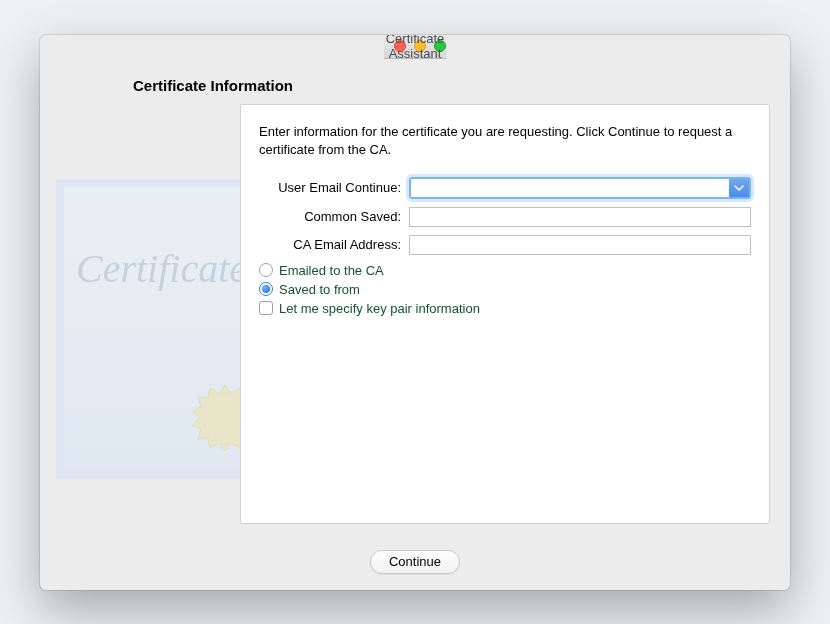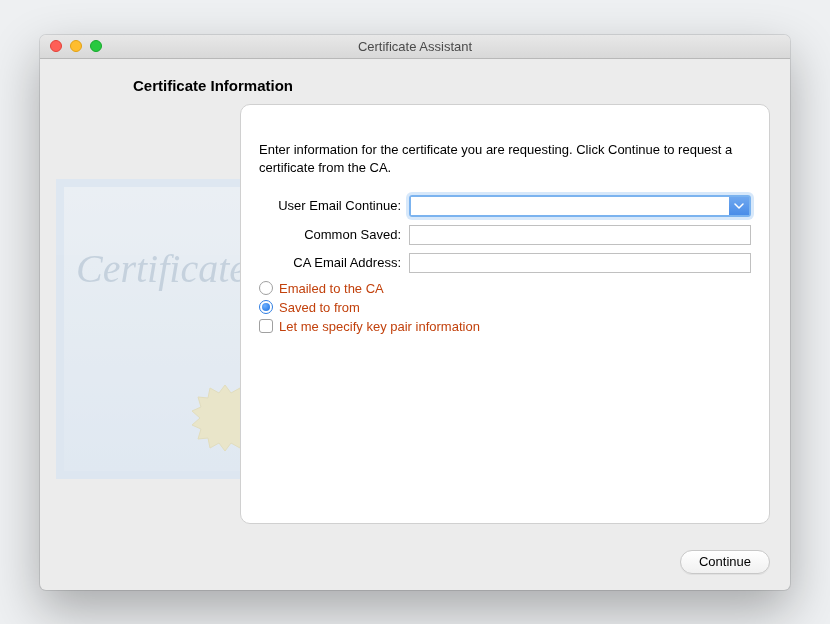--- a/index.html
+++ b/index.html
@@ -14,20 +14,21 @@
     }
     .window {
       width: 750px;
       height: 555px;
       background: #ececec;
       border-radius: 6px;
       box-shadow: 0 20px 50px rgba(0,0,0,0.3), 0 0 0 1px rgba(0,0,0,0.1);
       overflow: hidden;
       display: flex;
       flex-direction: column;
+      align-items: center;
     }
     .titlebar {
       height: 24px;
       background: linear-gradient(#e8e8e8, #d8d8d8);
       border-bottom: 1px solid #b8b8b8;
       display: flex;
       align-items: center;
       position: relative;
     }
     .traffic-lights {
@@ -92,22 +93,22 @@
       color: #000;
       margin-left: 73px;
       margin-bottom: 10px;
       z-index: 1;
     }
     .panel {
       flex: 1;
       margin-left: 180px;
       background: #fff;
       border: 1px solid #d0d0d0;
-      border-radius: 10px;
-      padding: 36px 18px;
+      border-radius: 2px;
+      padding: 18px 18px;
       z-index: 1;
       position: relative;
     }
     .instructions {
       font-size: 13px;
       color: #000;
       line-height: 1.4;
       margin-bottom: 18px;
     }
     .form-row {
@@ -159,21 +160,21 @@
       flex: 1;
       display: flex;
       flex-direction: column;
       gap: 4px;
     }
     .radio-item, .check-item {
       display: flex;
       align-items: center;
       gap: 6px;
       font-size: 13px;
-      color: #c2410c;
+      color: #14532d;
     }
     .radio {
       width: 14px;
       height: 14px;
       border-radius: 50%;
       border: 1px solid #a0a0a0;
       background: #fff;
       display: inline-flex;
       align-items: center;
       justify-content: center;

